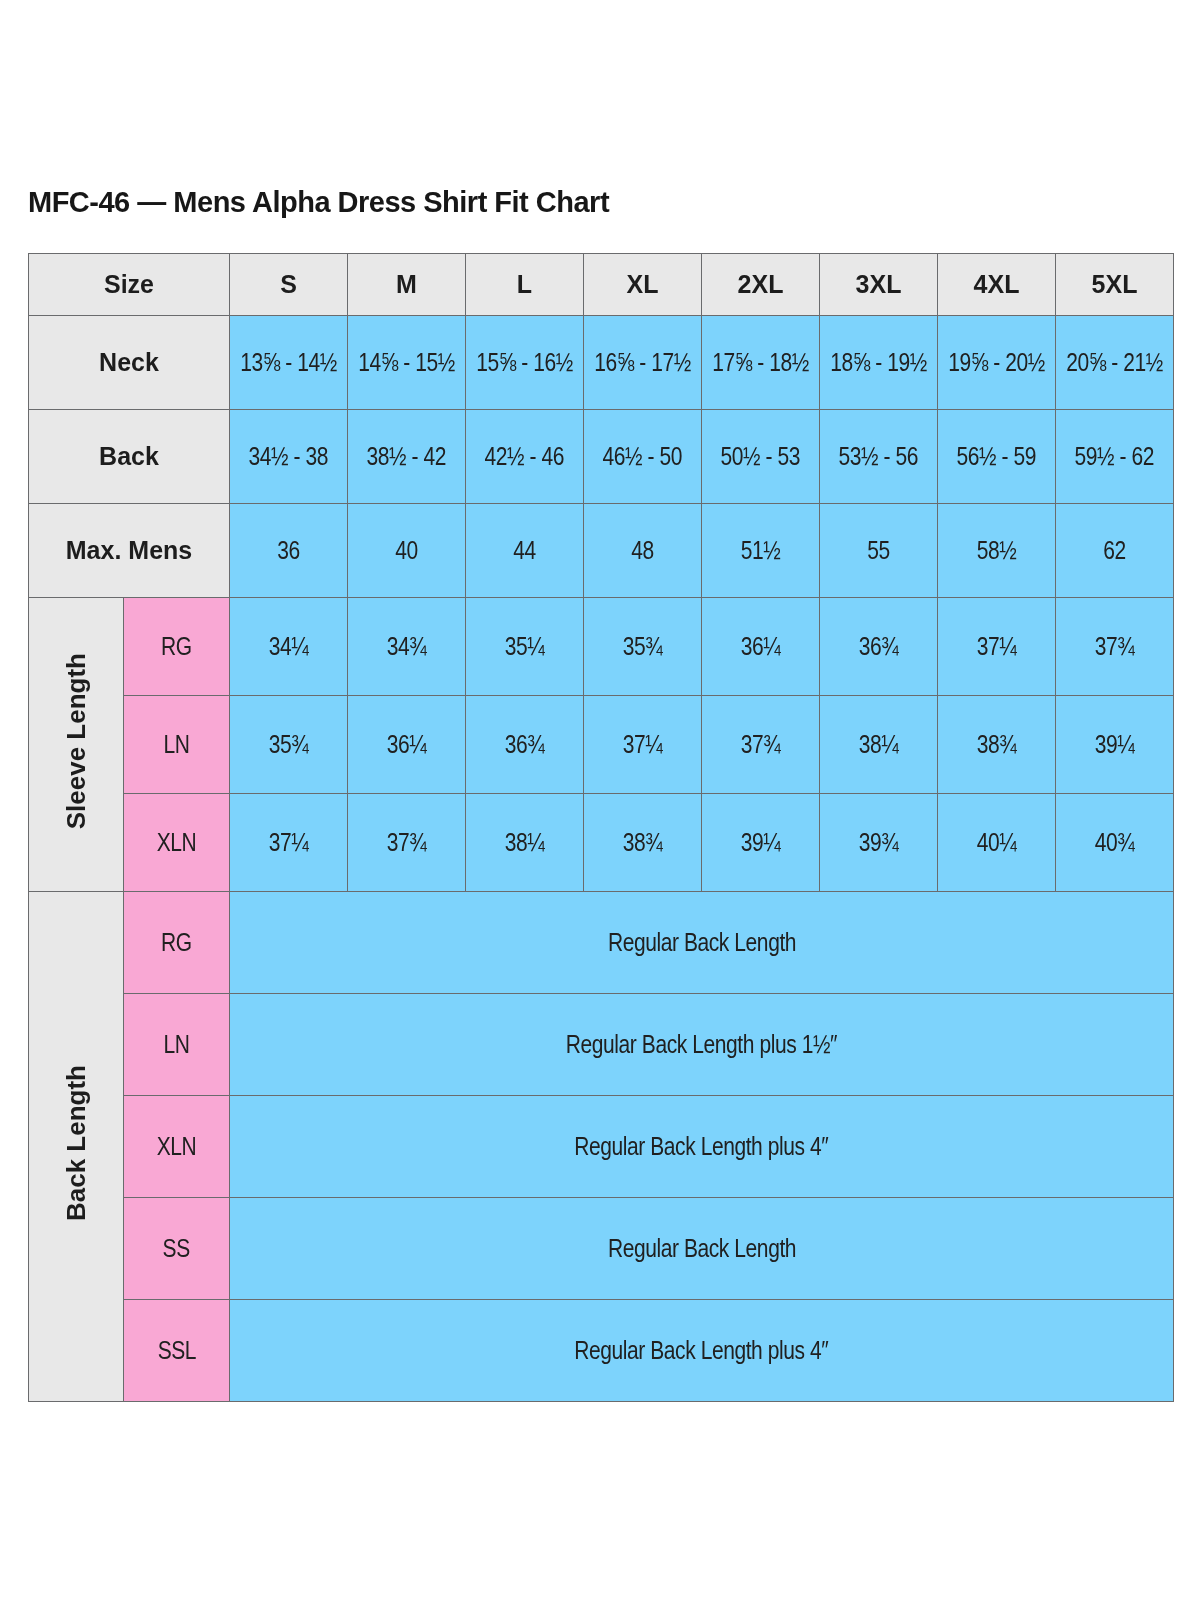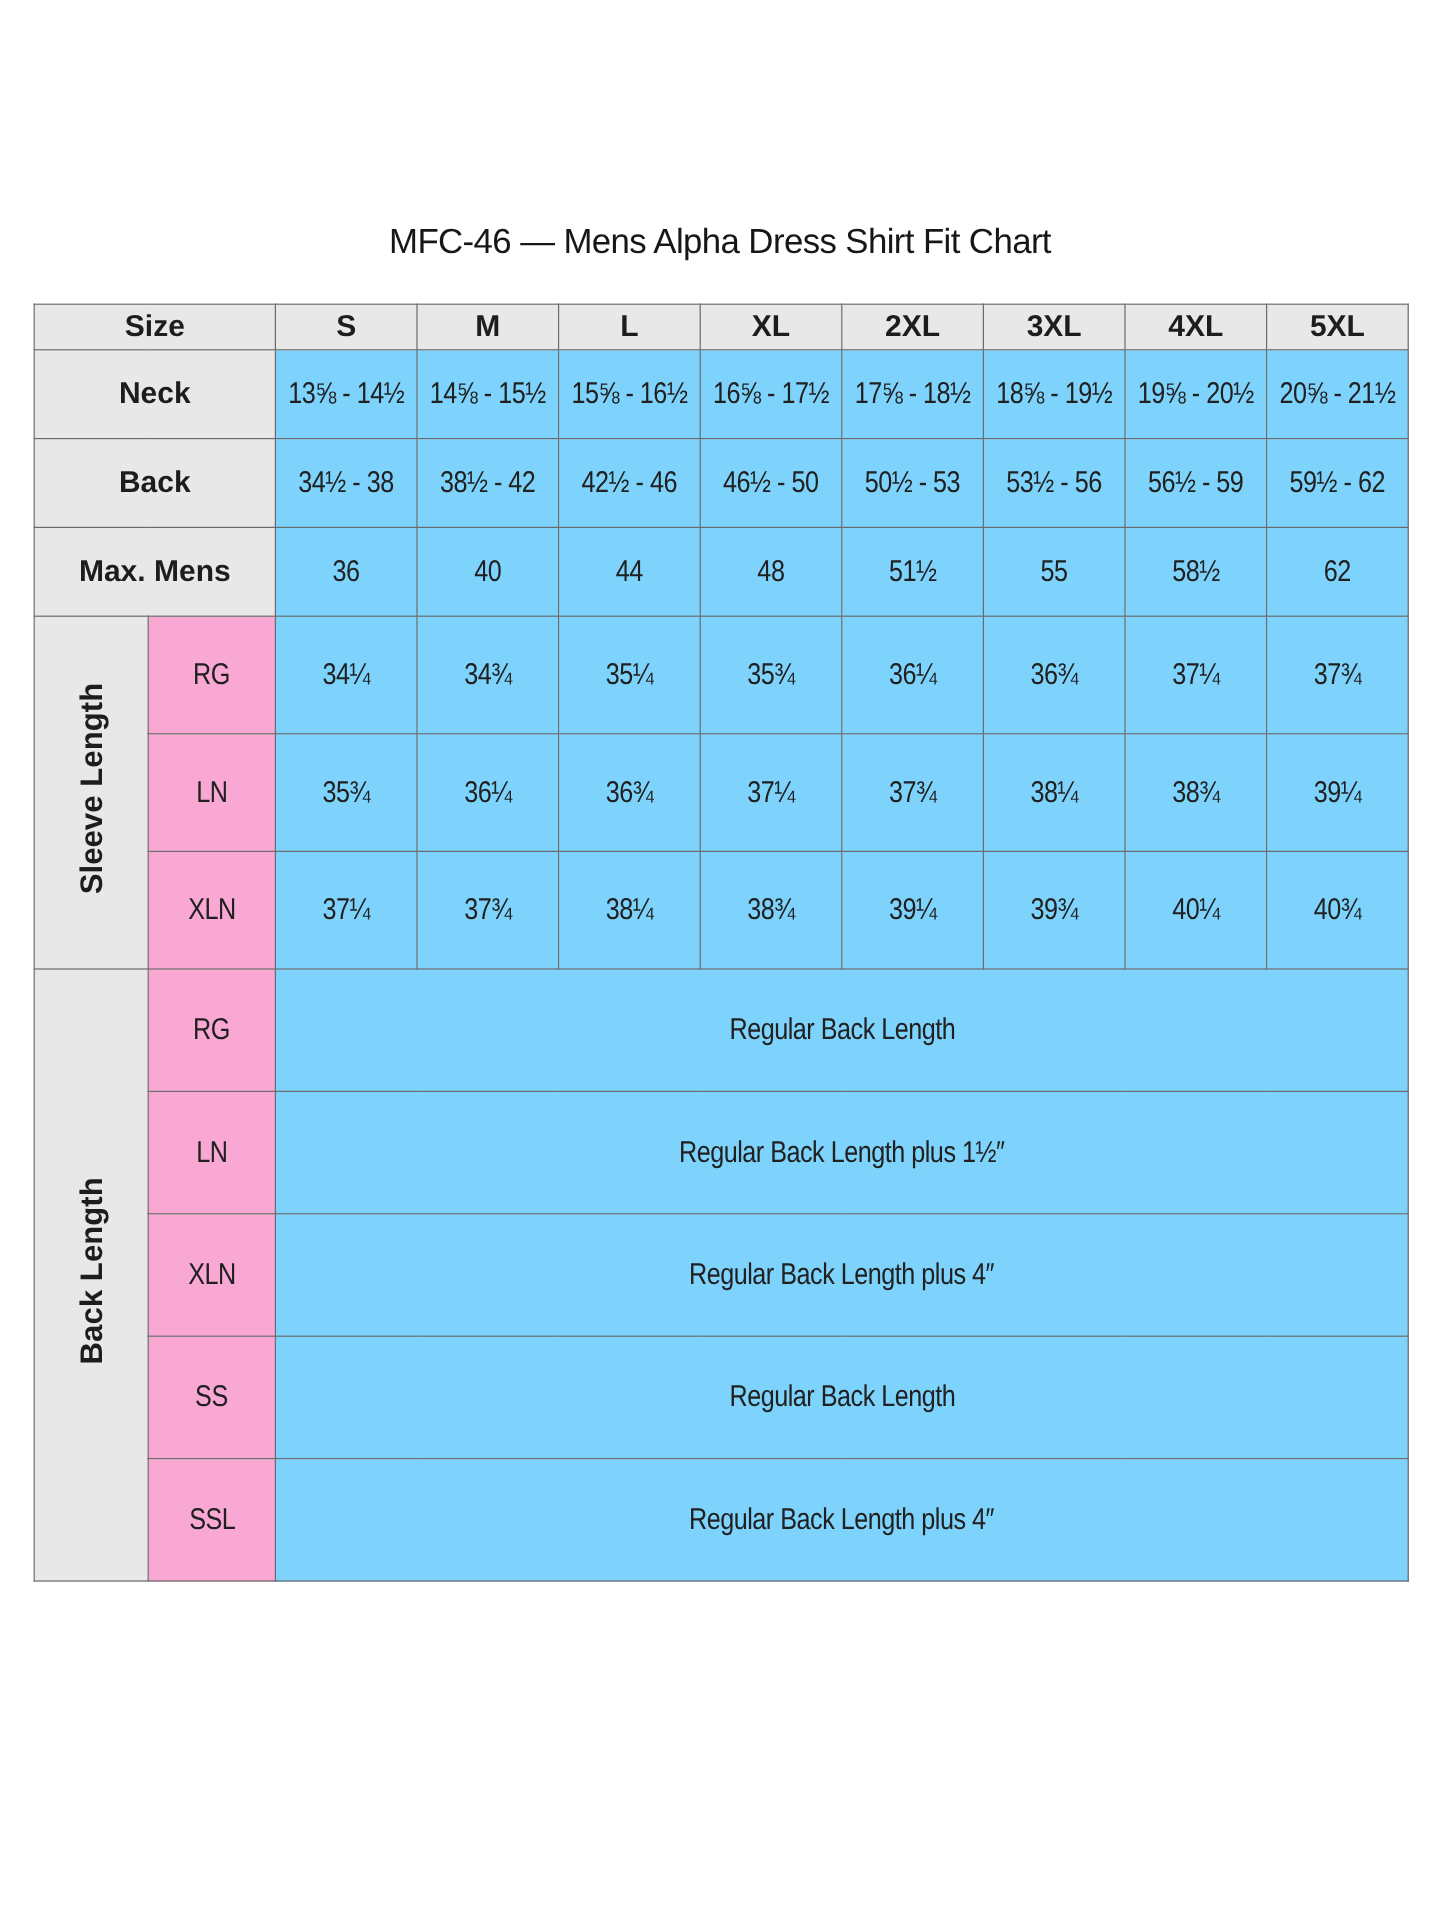--- a/index.html
+++ b/index.html
@@ -6,39 +6,38 @@
   body{
     width:1200px;height:1600px;
     font-family:"Liberation Sans", sans-serif;
     color:#1a1a1a;
     -webkit-font-smoothing:antialiased;
   }
   .page{padding:186px 28px 0 28px;}
   .title{
     margin:0 0 34px 0;
     font-size:29px;
-    font-weight:normal;
+    font-weight:bold;
     letter-spacing:-0.5px;
     color:#171717;
-    text-align:center;
   }
   table.fit{
     border-collapse:collapse;
     width:1145px;
     table-layout:fixed;
   }
   table.fit th, table.fit td{
     border:1.5px solid #6a6b6d;
     padding:0;
     text-align:center;
     vertical-align:middle;
   }
   
-  tr.r-hdr{height:38px;}
-  tr.r-main{height:74px;}
+  tr.r-hdr{height:62px;}
+  tr.r-main{height:94px;}
   tr.r-sleeve{height:98px;}
   tr.r-back{height:102px;}
   
   .lbl{
     background:#e8e8e8;
     font-weight:bold;
     font-size:25px;
     color:#1d1d1d;
   }
   .hdrcell{

